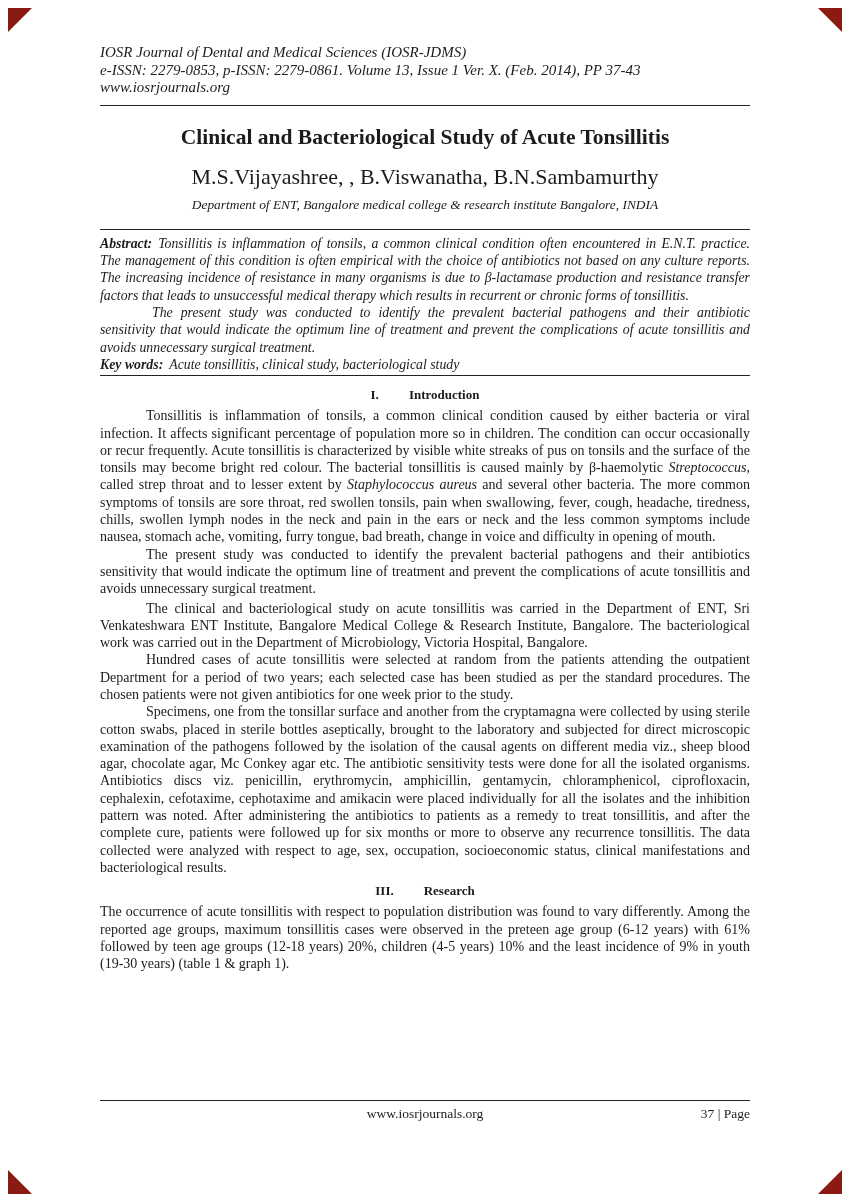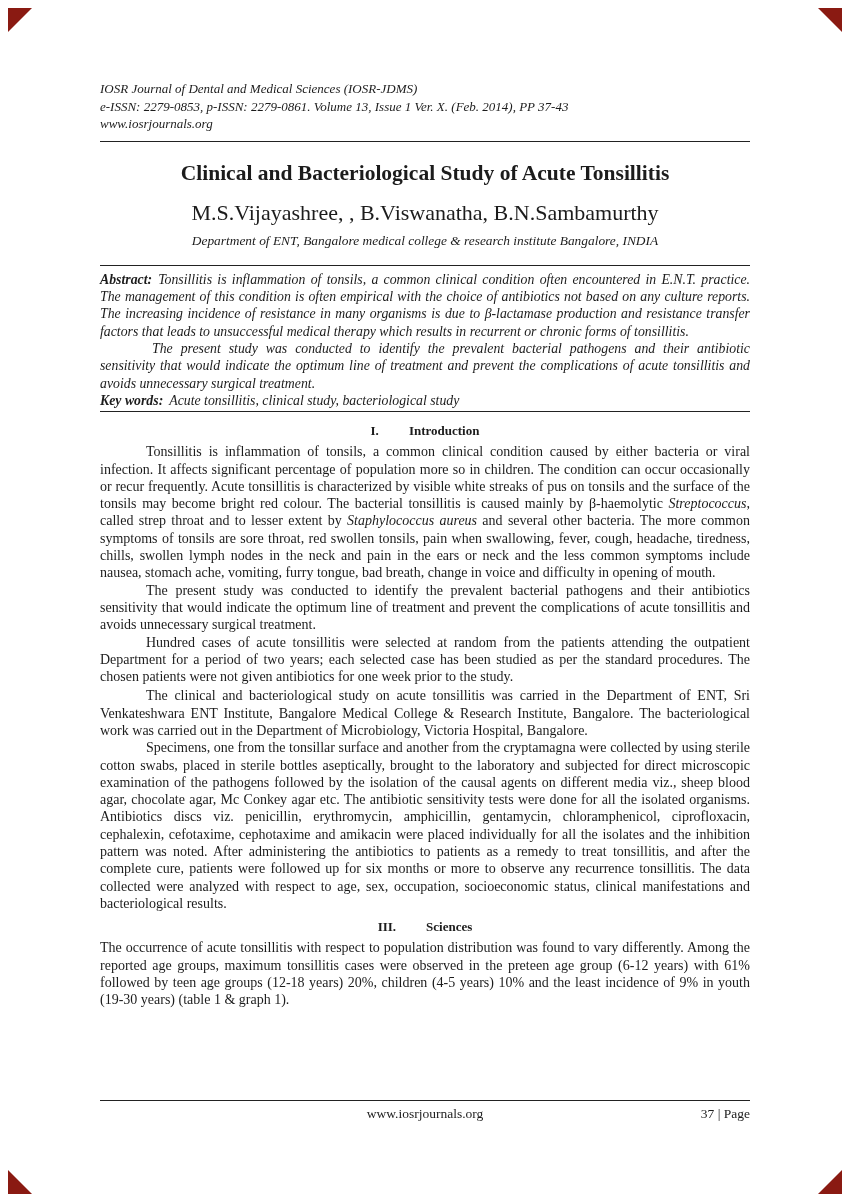--- a/index.html
+++ b/index.html
@@ -11,21 +11,21 @@
   }
   .content { position:absolute; left:100px; width:650px; top:0; }
 
   
   .corner { position:absolute; width:0; height:0; }
   .corner.tl { top:8px;  left:8px;   border-top:24px solid var(--corner); border-right:24px solid transparent; }
   .corner.tr { top:8px;  right:8px;  border-top:24px solid var(--corner); border-left:24px solid transparent; }
   .corner.bl { bottom:8px; left:8px;  border-bottom:24px solid var(--corner); border-right:24px solid transparent; }
   .corner.br { bottom:8px; right:8px; border-bottom:24px solid var(--corner); border-left:24px solid transparent; }
 
-  .journal-header { padding-top:80px; font-style:italic; font-size:13px; line-height:17.5px; }
+  .journal-header { padding-top:44px; font-style:italic; font-size:15px; line-height:17.5px; }
   .rule { border:0; border-top:1.6px solid #222; margin:0; height:0; }
   .rule.header-rule { margin-top:8px; }
 
   .paper-title { margin-top:18px; text-align:center; font-weight:bold; font-size:21.5px; line-height:26px; }
   .authors     { margin-top:16px; text-align:center; font-size:22px; line-height:22px; }
   .affiliation { margin-top:8px;  text-align:center; font-style:italic; font-size:13.4px; line-height:17px; }
 
   .rule.abstract-top { margin-top:16px; }
   .abstract { font-style:italic; font-size:13.8px; line-height:17.35px; text-align:justify; margin-top:5px; }
   .abstract p { margin:0; }
@@ -77,26 +77,26 @@
       <p><span class="lead-label">Key words:</span><span>Acute tonsillitis, clinical study, bacteriological study</span></p>
     </div>
     <hr class="rule abstract-bottom">
 
     <div class="section-heading sh-1">
       <span>I.</span><span class="h-gap">Introduction</span>
     </div>
     <p class="body-par indent after-heading"><span>Tonsillitis is inflammation of tonsils, a common clinical condition caused by either bacteria or viral infection. It affects significant percentage of population more so in children. The condition can occur occasionally or recur frequently. Acute tonsillitis is characterized by visible white streaks of pus on tonsils and the surface of the tonsils may become bright red colour. The bacterial tonsillitis is caused mainly by β-haemolytic </span><span style="font-style: italic;">Streptococcus</span><span>, called strep throat and to lesser extent by </span><span style="font-style: italic;">Staphylococcus aureus</span><span> and several other bacteria. The more common symptoms of tonsils are sore throat, red swollen tonsils, pain when swallowing, fever, cough, headache, tiredness, chills, swollen lymph nodes in the neck and pain in the ears or neck and the less common symptoms include nausea, stomach ache, vomiting, furry tongue, bad breath, change in voice and difficulty in opening of mouth.</span></p>
     <p class="body-par indent">The present study was conducted to identify the prevalent bacterial pathogens and their antibiotics sensitivity that would indicate the optimum line of treatment and prevent the complications of acute tonsillitis and avoids unnecessary surgical treatment.</p>
 
+    <p class="body-par indent after-heading">The clinical and bacteriological study on acute tonsillitis was carried in the Department of ENT, Sri Venkateshwara ENT Institute, Bangalore Medical College &amp; Research Institute, Bangalore. The bacteriological work was carried out in the Department of Microbiology, Victoria Hospital, Bangalore.</p>
     <p class="body-par indent">Hundred cases of acute tonsillitis were selected at random from the patients attending the outpatient Department for a period of two years; each selected case has been studied as per the standard procedures. The chosen patients were not given antibiotics for one week prior to the study.</p>
-    <p class="body-par indent after-heading">The clinical and bacteriological study on acute tonsillitis was carried in the Department of ENT, Sri Venkateshwara ENT Institute, Bangalore Medical College &amp; Research Institute, Bangalore. The bacteriological work was carried out in the Department of Microbiology, Victoria Hospital, Bangalore.</p>
     <p class="body-par indent">Specimens, one from the tonsillar surface and another from the cryptamagna were collected by using sterile cotton swabs, placed in sterile bottles aseptically, brought to the laboratory and subjected for direct microscopic examination of the pathogens followed by the isolation of the causal agents on different media viz., sheep blood agar, chocolate agar, Mc Conkey agar etc. The antibiotic sensitivity tests were done for all the isolated organisms. Antibiotics discs viz. penicillin, erythromycin, amphicillin, gentamycin, chloramphenicol, ciprofloxacin, cephalexin, cefotaxime, cephotaxime and amikacin were placed individually for all the isolates and the inhibition pattern was noted. After administering the antibiotics to patients as a remedy to treat tonsillitis, and after the complete cure, patients were followed up for six months or more to observe any recurrence tonsillitis. The data collected were analyzed with respect to age, sex, occupation, socioeconomic status, clinical manifestations and bacteriological results.</p>
 
     <div class="section-heading sh-3">
-      <span>III.</span><span class="h-gap">Sciences</span>
+      <span>III.</span><span class="h-gap">Research</span>
     </div>
     <p class="body-par after-heading">The occurrence of acute tonsillitis with respect to population distribution was found to vary differently. Among the reported age groups, maximum tonsillitis cases were observed in the preteen age group (6-12 years) with 61% followed by teen age groups (12-18 years) 20%, children (4-5 years) 10% and the least incidence of 9% in youth (19-30 years) (table 1 &amp; graph 1).</p>
 
   </div>
 
   <hr class="rule footer-rule">
   <div class="footer-site">www.iosrjournals.org</div>
   <div class="footer-page">37 | Page</div>
 
 </div>

